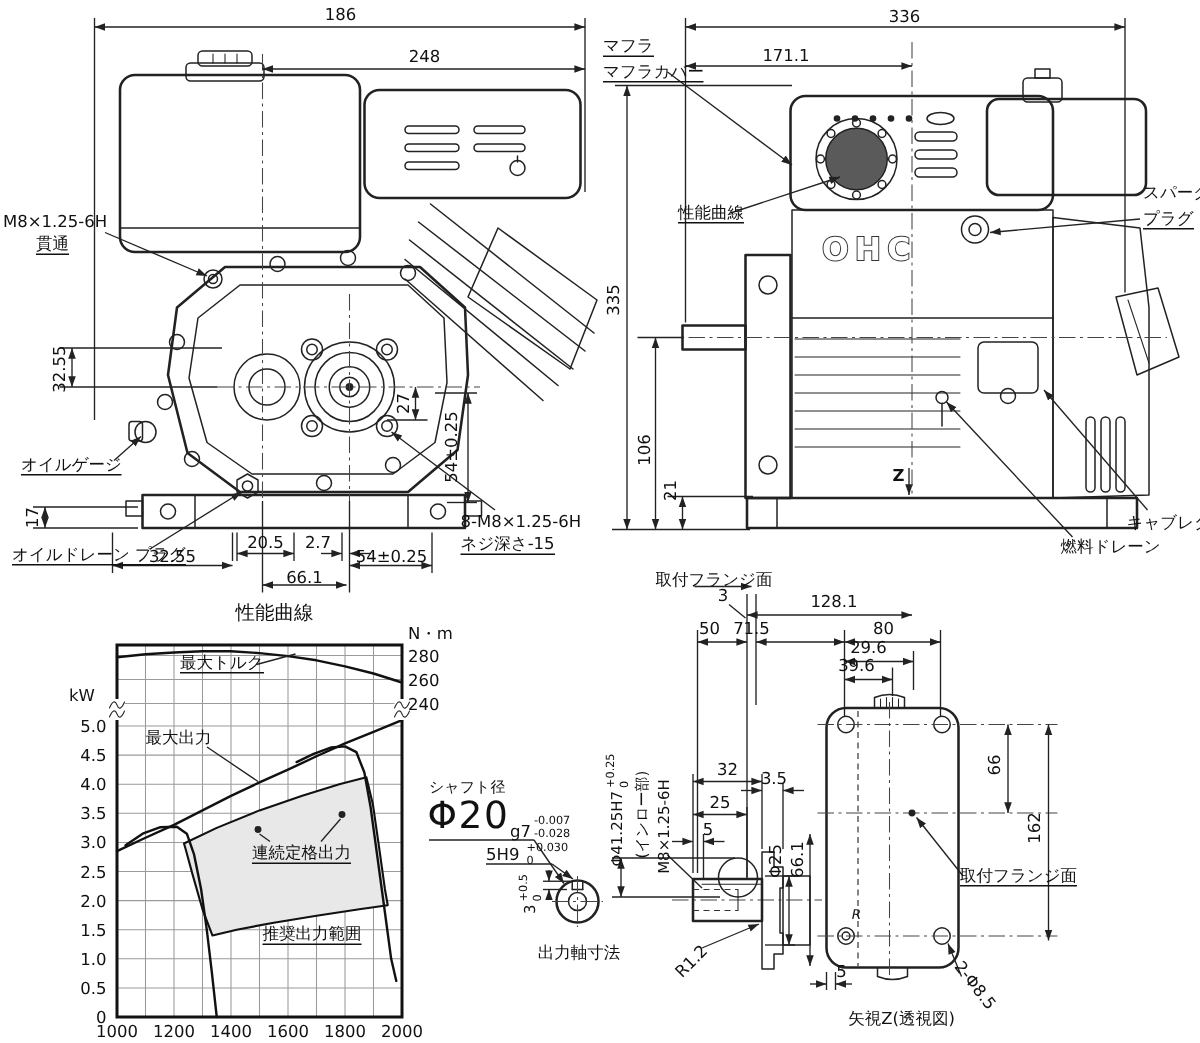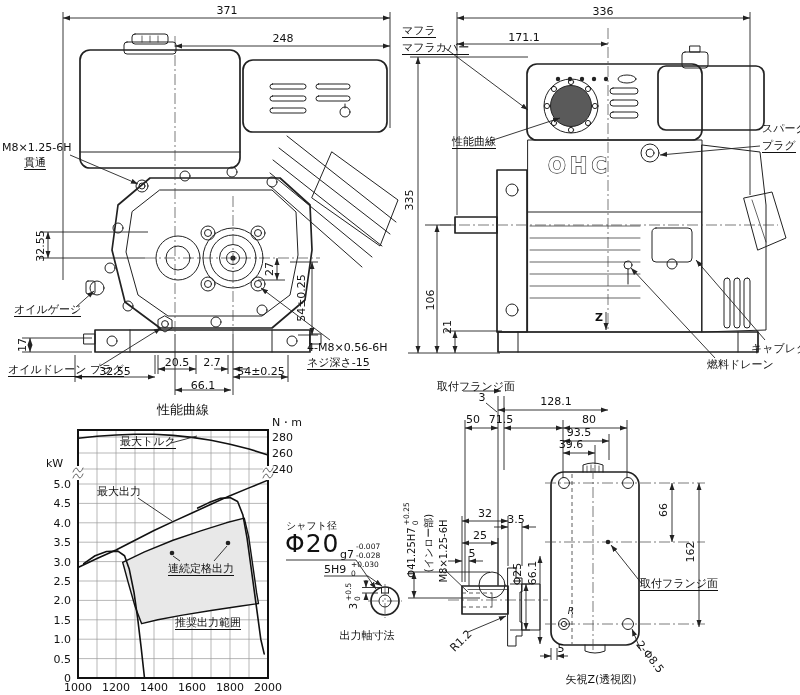--- a/index.html
+++ b/index.html
@@ -400,36 +400,36 @@
   <g>
     <line x1="171" y1="443" x2="197" y2="436" class="dim"></line>
     <line x1="138" y1="498" x2="172" y2="521" class="dim"></line>
     <line x1="180" y1="561" x2="173" y2="556" class="dim"></line>
     <line x1="214" y1="561" x2="227" y2="546" class="dim"></line>
     <circle cx="172" cy="553" r="2.3" class="fd"></circle>
     <circle cx="228" cy="543" r="2.3" class="fd"></circle>
   </g>
 </svg>
 
-<div class="lbl c" style="left:227px;top:10px">371</div>
+<div class="lbl c" style="left:227px;top:10px">186</div>
 <div class="lbl c" style="left:283px;top:38px">248</div>
 <div class="lbl" style="left:2px;top:142px">M8×1.25-6H</div>
 <div class="lbl ul" style="left:24px;top:157px">貫通</div>
 <div class="lbl rot" style="left:40px;top:246px">32.55</div>
 <div class="lbl ul" style="left:14px;top:304px">オイルゲージ</div>
 <div class="lbl rot" style="left:22px;top:345px">17</div>
 <div class="lbl ul" style="left:8px;top:364px">オイルドレーン プラグ</div>
 <div class="lbl c" style="left:115px;top:371px">32.55</div>
 <div class="lbl c" style="left:177px;top:362px">20.5</div>
 <div class="lbl c" style="left:212px;top:362px">2.7</div>
 <div class="lbl c" style="left:261px;top:371px">54±0.25</div>
 <div class="lbl c" style="left:203px;top:385px">66.1</div>
 <div class="lbl rot" style="left:269px;top:269px">27</div>
 <div class="lbl rot" style="left:301px;top:298px">54±0.25</div>
-<div class="lbl" style="left:307px;top:342px">4-M8×0.56-6H</div>
+<div class="lbl" style="left:307px;top:342px">8-M8×1.25-6H</div>
 <div class="lbl ul" style="left:307px;top:357px">ネジ深さ-15</div>
 
 <div class="lbl c" style="left:603px;top:11px">336</div>
 <div class="lbl c" style="left:524px;top:37px">171.1</div>
 <div class="lbl ul" style="left:402px;top:25px">マフラ</div>
 <div class="lbl ul" style="left:402px;top:42px">マフラカバー</div>
 <div class="lbl ul" style="left:452px;top:136px">性能曲線</div>
 <div class="lbl" style="left:762px;top:123px">スパーク</div>
 <div class="lbl ul" style="left:762px;top:140px">プラグ</div>
 <div class="lbl rot" style="left:409px;top:200px">335</div>
@@ -453,21 +453,21 @@
 </div>
 <div class="lbl rot f10" style="left:354px;top:596px">
   <span class="row">
         <span>3</span>
         <span class="stack">
           <span>+0.5</span>
           <span>0</span>
         </span>
       </span>
 </div>
-<div class="lbl c" style="left:367px;top:635px">出力軸寸法</div>
+<div class="lbl c" style="left:386px;top:635px">出力軸寸法</div>
 
 <div class="lbl rot f10" style="left:412px;top:540px">
   <span class="row">
         <span>Φ41.25H7</span>
         <span class="stack">
           <span>+0.25</span>
           <span>0</span>
         </span>
       </span>
 </div>
@@ -480,21 +480,21 @@
 <div class="lbl rot" style="left:517px;top:574px">Φ25</div>
 <div class="lbl rot" style="left:532px;top:573px">66.1</div>
 <div class="lbl" style="left:461px;top:641px;transform:translate(-50%,-50%) rotate(-45deg)">R1.2</div>
 
 <div class="lbl" style="left:437px;top:381px">取付フランジ面</div>
 <div class="lbl c" style="left:482px;top:397px">3</div>
 <div class="lbl c" style="left:556px;top:401px">128.1</div>
 <div class="lbl c" style="left:473px;top:419px">50</div>
 <div class="lbl c" style="left:501px;top:419px">71.5</div>
 <div class="lbl c" style="left:589px;top:419px">80</div>
-<div class="lbl c" style="left:579px;top:432px">93.5</div>
+<div class="lbl c" style="left:579px;top:432px">29.6</div>
 <div class="lbl c" style="left:571px;top:444px">39.6</div>
 <div class="lbl rot" style="left:663px;top:510px">66</div>
 <div class="lbl rot" style="left:690px;top:552px">162</div>
 <div class="lbl ul" style="left:640px;top:578px">取付フランジ面</div>
 <div class="lbl c f9 ital" style="left:571px;top:611px">R</div>
 <div class="lbl" style="left:650px;top:657px;transform:translate(-50%,-50%) rotate(52deg)">2-Φ8.5</div>
 <div class="lbl c" style="left:561px;top:648px">5</div>
 <div class="lbl c" style="left:601px;top:679px">矢視Z(透視図)</div>
 
 <div class="lbl c f13" style="left:183px;top:409px">性能曲線</div>

